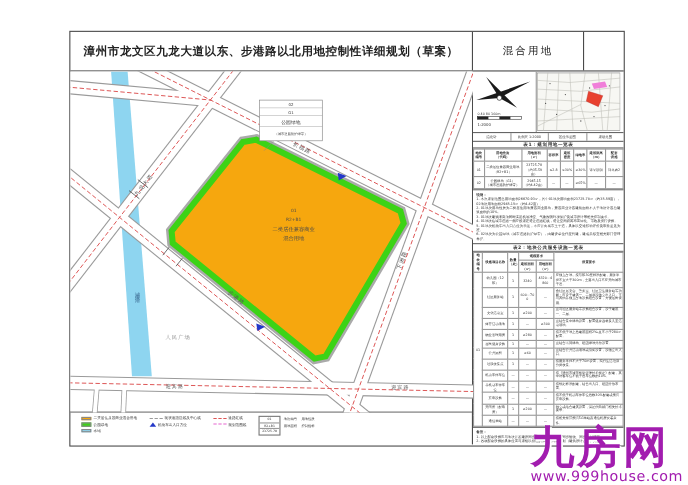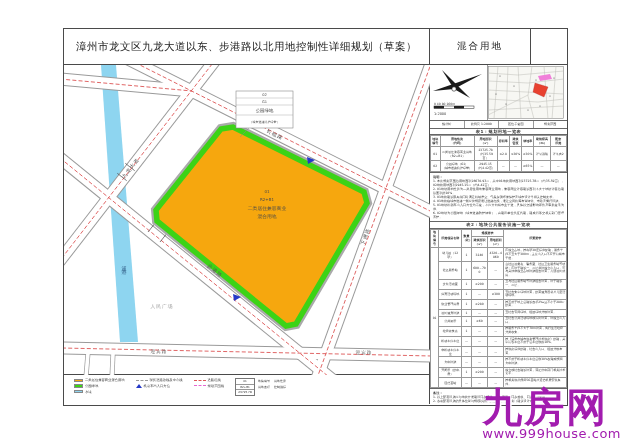--- a/index.html
+++ b/index.html
@@ -5,21 +5,21 @@
   * { box-sizing: border-box; margin: 0; padding: 0; }
   html,body { width:625px; height:441px; background:#fff; overflow:hidden;
     font-family:"DejaVu Sans", sans-serif; }
   .stage { position:relative; width:625px; height:441px; background:#fff; }
 
   
   .sheet { position:absolute; left:63px; top:28px; width:505px; height:378px;
     border:1.3px solid #4a4a4a; background:#fff; }
   .sheet-header { height:36px; border-bottom:1.3px solid #4a4a4a; display:flex; }
   .title-cell { flex:0 0 366px; border-right:1.3px solid #4a4a4a; display:flex;
-    align-items:center; justify-content:center; font-size:10.5px; font-weight:normal;
+    align-items:center; justify-content:center; font-size:10.5px; font-weight:bold;
     color:#222; letter-spacing:.5px; }
   .sheetname-cell { flex:0 0 101px; border-right:1.3px solid #4a4a4a; display:flex;
     align-items:center; justify-content:center; font-size:9.5px; color:#222; letter-spacing:2px; }
   .pageno-cell { flex:1; display:flex; align-items:center; justify-content:center;
     font-size:9.5px; color:#222; }
   .sheet-body { display:flex; height:339.4px; }
 
   
   .map-col { width:366px; border-right:1.3px solid #4a4a4a; display:flex; flex-direction:column; }
   .map-canvas { flex:1; position:relative; background:#fff; }

